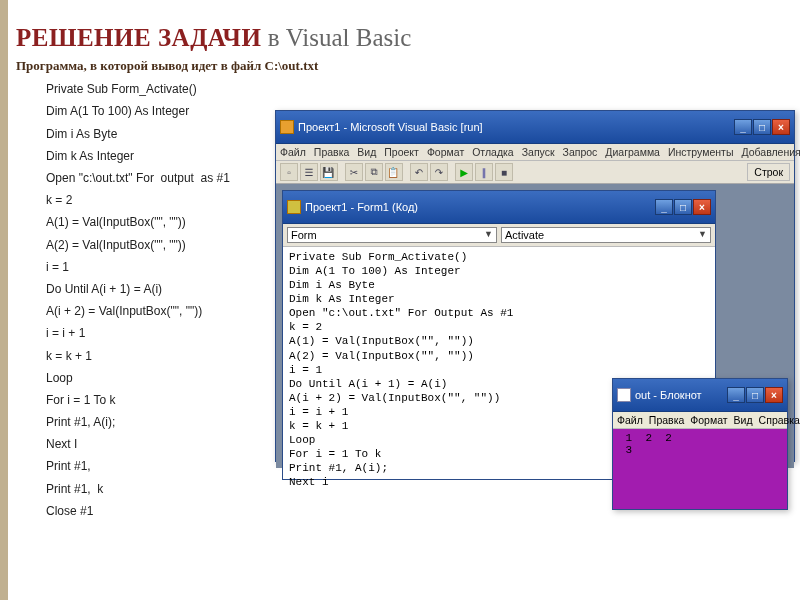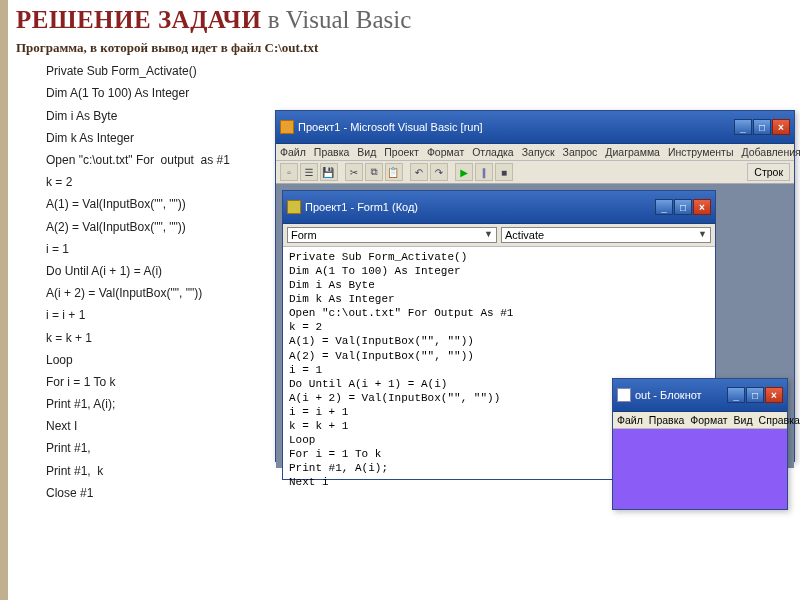--- a/index.html
+++ b/index.html
@@ -15,21 +15,21 @@
     width: 8px; background: #c0b090;
   }
   .content {
     position: absolute; left: 8px; right: 0; top: 0; bottom: 0;
     padding: 4px 8px 0 8px;
   }
   .title-line {
     font-family: Georgia, 'Times New Roman', serif;
     font-size: 25px;
     color: #444;
-    margin-top: 2px;
+    margin-top: 20px;
   }
   .title-red {
     color: #8b2020;
     font-weight: bold;
     letter-spacing: 0.5px;
   }
   .title-rest { color: #666; }
   .subtitle {
     color: #4a2f1a;
     font-size: 13px;
@@ -157,21 +157,21 @@
     overflow: hidden;
     height: calc(100% - 22px - 24px);
   }
 
   
   .notepad {
     position: absolute;
     left: 612px; top: 378px;
     width: 176px; height: 132px;
     border: 1px solid #2a4b88;
-    background: #8b5cf6;
+    background: #a21caf;
     box-shadow: 2px 2px 6px rgba(0,0,0,0.25);
     font-size: 11px;
   }
   .np-menu {
     background: #ece9d8; font-size:10.5px;
     padding: 2px 4px; display:flex; gap:6px;
     border-bottom:1px solid #bbb;
   }
   .np-body {
     padding: 3px 6px;
@@ -313,13 +313,15 @@
       <div class="winbtn close">×</div>
     </div>
   </div>
   <div class="np-menu">
       <span>Файл</span>
       <span>Правка</span>
       <span>Формат</span>
       <span>Вид</span>
       <span>Справка</span>
     </div>
+  <div class="np-body"> 1  2  2
+ 3</div>
 </div>
 
 </body></html>

